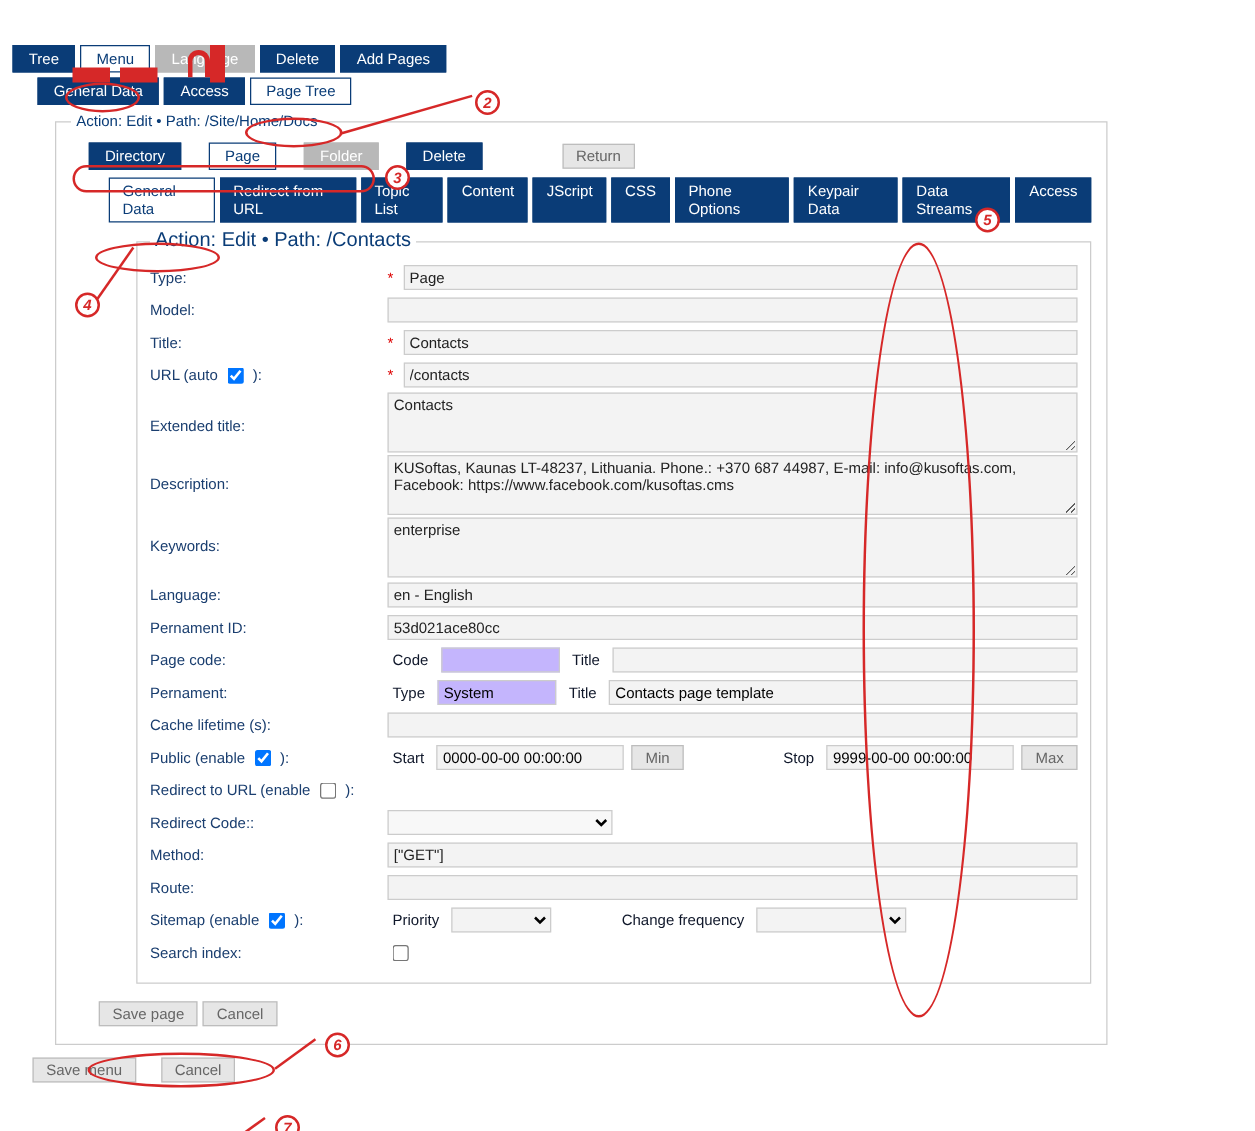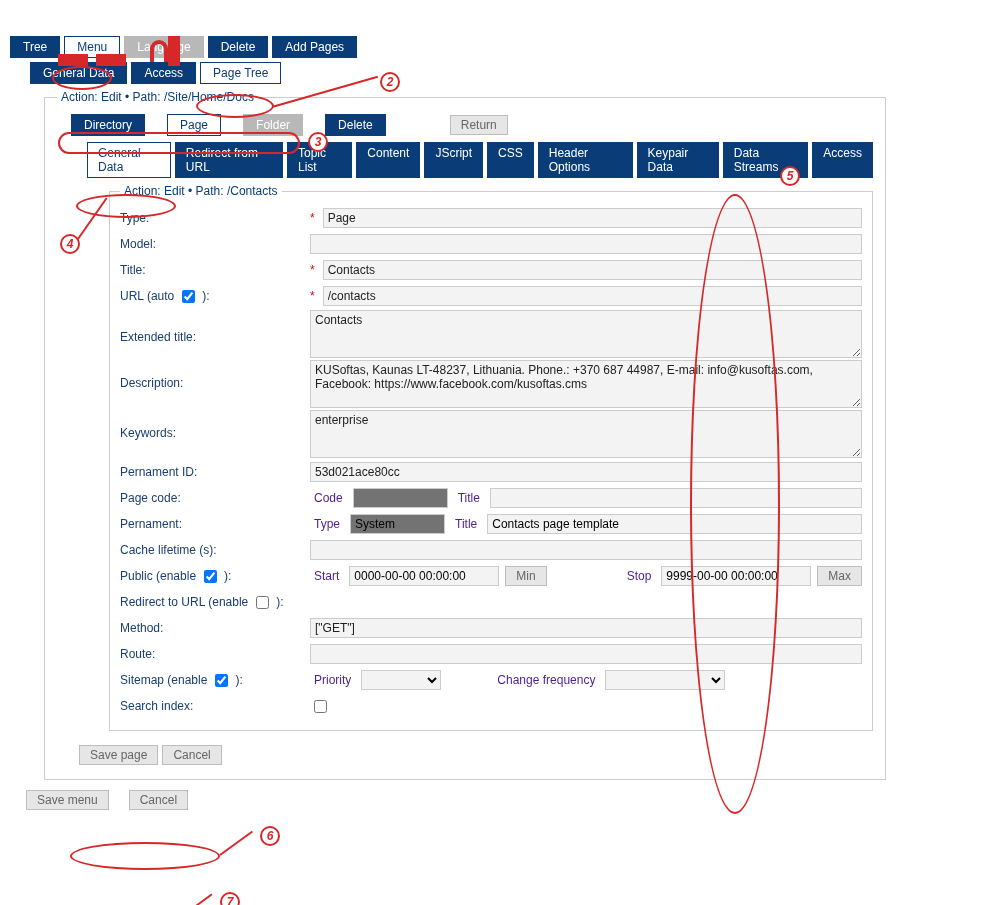--- a/index.html
+++ b/index.html
@@ -57,42 +57,42 @@
   }
   .inner-tabrow { display: flex; gap: 22px; margin: 2px 0 6px 14px; align-items:center;}
   .inner-sub-tabrow { display:flex; gap:4px; margin: 0 0 4px 30px; flex-wrap:nowrap; }
   .inner-sub-tabrow .tab { padding:3px 10px; }
   fieldset.inner {
     border:1px solid #ccc;
     margin: 6px 0 0 52px;
     padding: 6px 10px 10px 10px;
     position: relative;
   }
-  fieldset.inner > legend { color:#0a3c77; padding:0 4px; font-size:12px;}
+  fieldset.inner > legend { color:#0a3c77; padding:0 4px; font-size:16px;}
   .form-row { display:flex; align-items:center; margin:2px 0; min-height:24px;}
   .form-row .lbl { width:190px; color:#1a3e6f; display:flex; align-items:center; gap:4px;}
   .form-row .fld { flex:1; display:flex; align-items:center; gap:6px;}
   .req { color:#d00; margin-right:2px;}
   input[type=text].wide, textarea.wide, select.wide {
     width: 100%;
     border:1px solid #ccc;
     background:#f3f3f3;
     font-family:inherit;
     font-size:12px;
     padding:2px 4px;
     color:#222;
   }
   textarea.wide { resize: both; }
-  input[type=text].mini { width:95px; border:1px solid #ccc; background:#737373; font-size:12px; padding:2px 4px;}
+  input[type=text].mini { width:95px; border:1px solid #ccc; background:#c4b5fd; font-size:12px; padding:2px 4px;}
   input[type=text].med { width:300px; border:1px solid #ccc; background:#f3f3f3; font-size:12px; padding:2px 4px;}
   input[type=text].dt { width:150px; border:1px solid #ccc; background:#f3f3f3; font-size:12px; padding:2px 4px;}
   select.small { width:80px; border:1px solid #ccc; background:#f3f3f3; font-size:12px; padding:1px;}
   select.med { width:180px; border:1px solid #ccc; background:#f8f8f8; font-size:12px; padding:1px;}
   input[type=checkbox]{ vertical-align:middle; }
-  .sublabel { color:#4c1d95; margin:0 4px;}
+  .sublabel { color:#0f172a; margin:0 4px;}
   .save-row { margin: 14px 0 0 22px; display:flex; gap:4px; }
   .save-row2 { margin: 10px 0 0 16px; display:flex; gap:20px; }
 
   
   .callout {
     position:absolute;
     border:2px solid #d62828;
     border-radius:50%;
     width:20px; height:20px;
     display:flex; align-items:center; justify-content:center;
@@ -162,21 +162,21 @@
       <button class="btn-grey">Return</button>
     </div>
 
     <div class="inner-sub-tabrow">
       <div class="tab subsel">General Data</div>
       <div class="tab">Redirect from URL</div>
       <div class="tab">Topic List</div>
       <div class="tab">Content</div>
       <div class="tab">JScript</div>
       <div class="tab">CSS</div>
-      <div class="tab">Header Options</div>
+      <div class="tab">Phone Options</div>
       <div class="tab">Keypair Data</div>
       <div class="tab">Data Streams</div>
       <div class="tab">Access</div>
     </div>
 
     <fieldset class="inner">
       <legend>Action: Edit • Path: /Contacts</legend>
 
       <div class="form-row">
         <div class="lbl">Type:</div>
@@ -218,20 +218,26 @@
       <div class="form-row" style="align-items:flex-start;">
         <div class="lbl" style="padding-top:16px;">Description:</div>
         <div class="fld">
             <textarea class="wide" rows="3" style="">KUSoftas, Kaunas LT-48237, Lithuania. Phone.: +370 687 44987, E-mail: info@kusoftas.com, Facebook: https://www.facebook.com/kusoftas.cms</textarea>
           </div>
       </div>
       <div class="form-row" style="align-items:flex-start;">
         <div class="lbl" style="padding-top:16px;">Keywords:</div>
         <div class="fld">
             <textarea class="wide" rows="3" style="">enterprise</textarea>
+          </div>
+      </div>
+      <div class="form-row">
+        <div class="lbl">Language:</div>
+        <div class="fld">
+            <input type="text" class="wide" value="en - English" style="">
           </div>
       </div>
       <div class="form-row">
         <div class="lbl">Pernament ID:</div>
         <div class="fld">
             <input type="text" class="wide" value="53d021ace80cc" style="">
           </div>
       </div>
       <div class="form-row">
         <div class="lbl">Page code:</div>
@@ -275,20 +281,26 @@
       </div>
       <div class="form-row">
         <div class="lbl">
           <span>Redirect to URL (enable</span>
           <input type="checkbox" style="">
           <span>):</span>
         </div>
         <div class="fld"></div>
       </div>
       <div class="form-row">
+        <div class="lbl">Redirect Code::</div>
+        <div class="fld">
+            <select class="med"><option></option></select>
+          </div>
+      </div>
+      <div class="form-row">
         <div class="lbl">Method:</div>
         <div class="fld">
             <input type="text" class="wide" value="[&quot;GET&quot;]" style="">
           </div>
       </div>
       <div class="form-row">
         <div class="lbl">Route:</div>
         <div class="fld">
             <input type="text" class="wide" value="" style="">
           </div>

